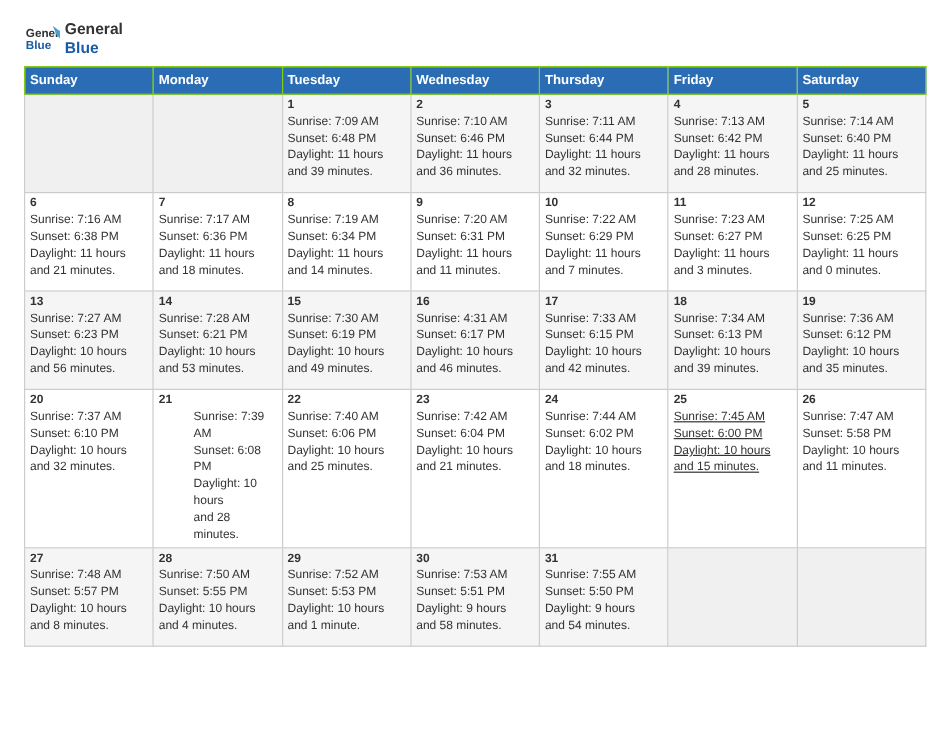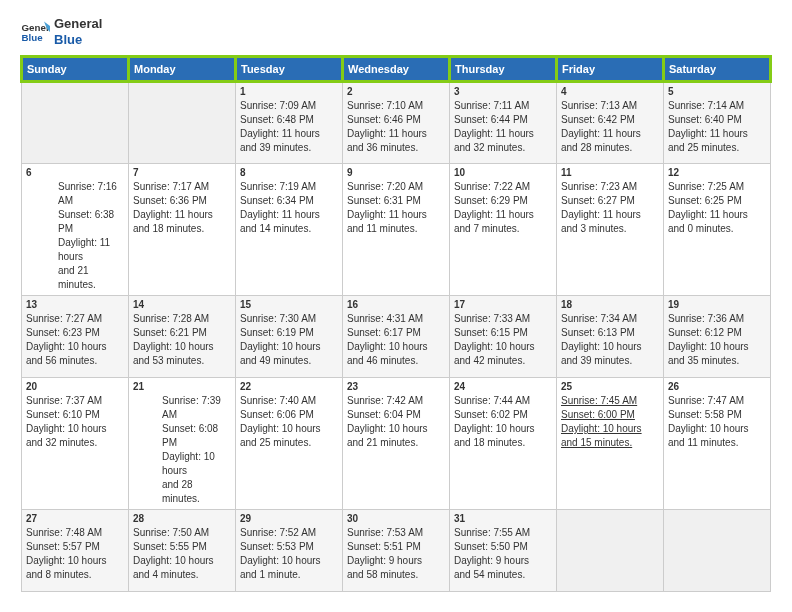--- a/index.html
+++ b/index.html
@@ -48,21 +48,21 @@
       border-collapse: collapse;
       table-layout: fixed;
     }
     thead tr th {
       background: #2a6db5;
       color: #fff;
       font-size: 11px;
       font-weight: bold;
       padding: 5px 4px;
       text-align: left;
-      border: 3px solid #84cc16;
+      border: 1px solid #84cc16;
     }
     tbody tr td {
       border: 1px solid #ccc;
       vertical-align: top;
       padding: 3px 4px;
       font-size: 9.2px;
       color: #333;
       height: 82px;
       background: #fff;
     }
@@ -155,21 +155,21 @@
             <span class="day-num">5</span>
             <div class="cell-content" style="white-space: pre-line;">Sunrise: 7:14 AM
 Sunset: 6:40 PM
 Daylight: 11 hours
 and 25 minutes.</div>
           </td>
         </tr>
         <tr>
           <td>
             <span class="day-num">6</span>
-            <div class="cell-content" style="white-space: pre-line; margin-left: 32px;">Sunrise: 7:16 AM
+            <div class="cell-content" style="white-space: pre-line;">Sunrise: 7:16 AM
 Sunset: 6:38 PM
 Daylight: 11 hours
 and 21 minutes.</div>
           </td>
           <td>
             <span class="day-num">7</span>
             <div class="cell-content" style="white-space: pre-line;">Sunrise: 7:17 AM
 Sunset: 6:36 PM
 Daylight: 11 hours
 and 18 minutes.</div>

